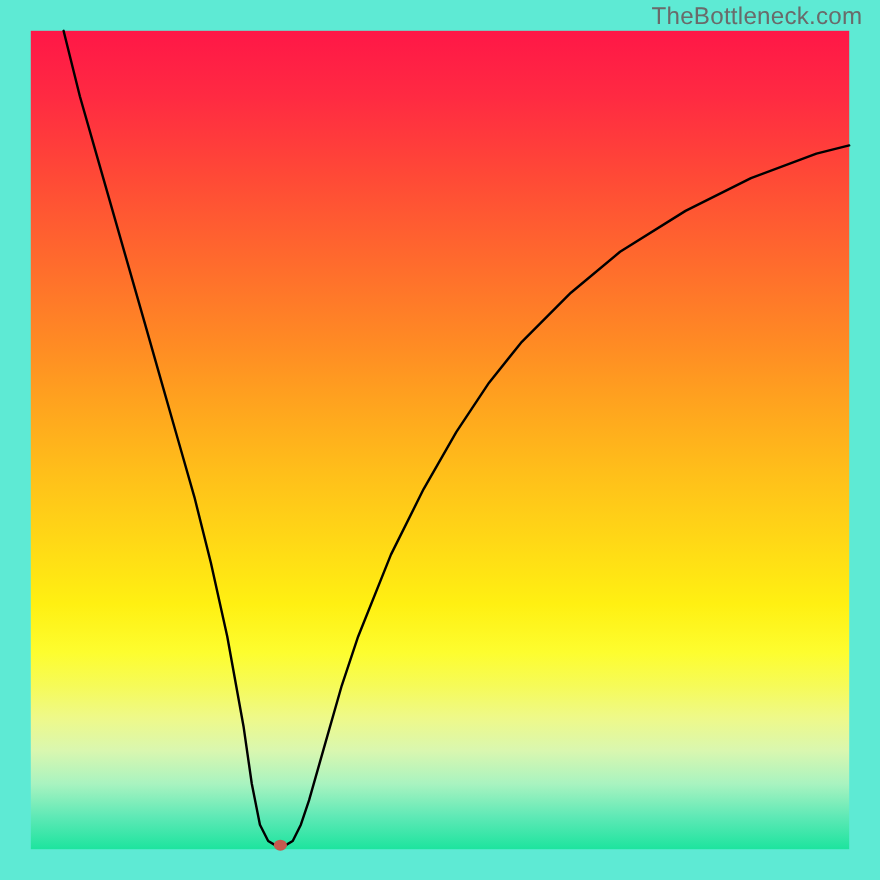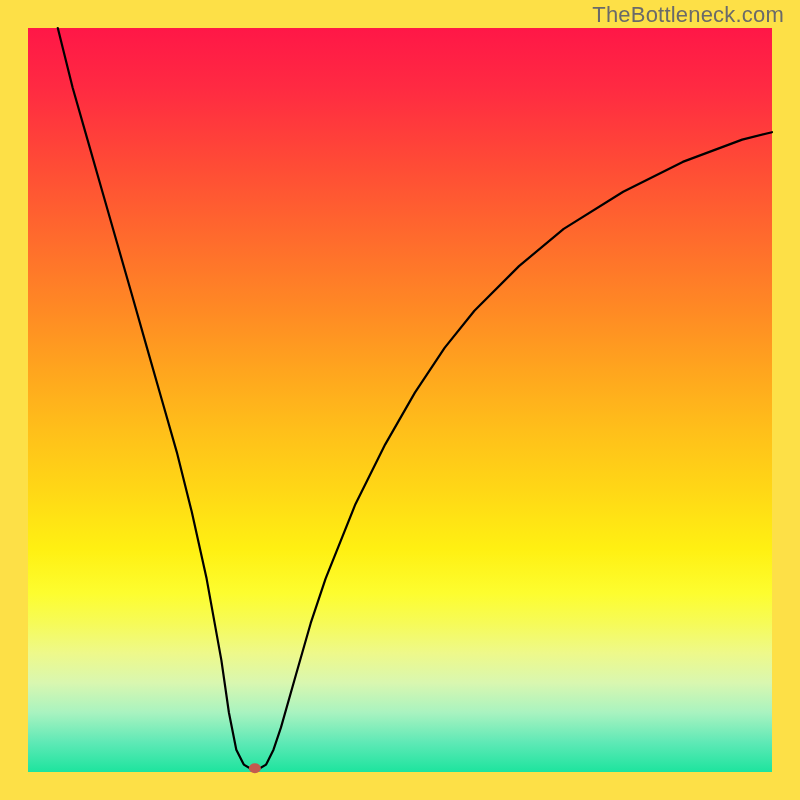--- a/index.html
+++ b/index.html
@@ -8,21 +8,21 @@
     width: 800px;
     height: 800px;
     background: #000;
     overflow: hidden;
     font-family: Arial, Helvetica, sans-serif;
   }
   .frame {
     position: relative;
     width: 800px;
     height: 800px;
-    background: #fde047;
+    background: #5eead4;
   }
   .watermark {
     position: absolute;
     top: 2px;
     right: 16px;
     color: #6a6a6a;
     font-size: 22px;
     font-weight: 500;
     letter-spacing: 0.2px;
   }

